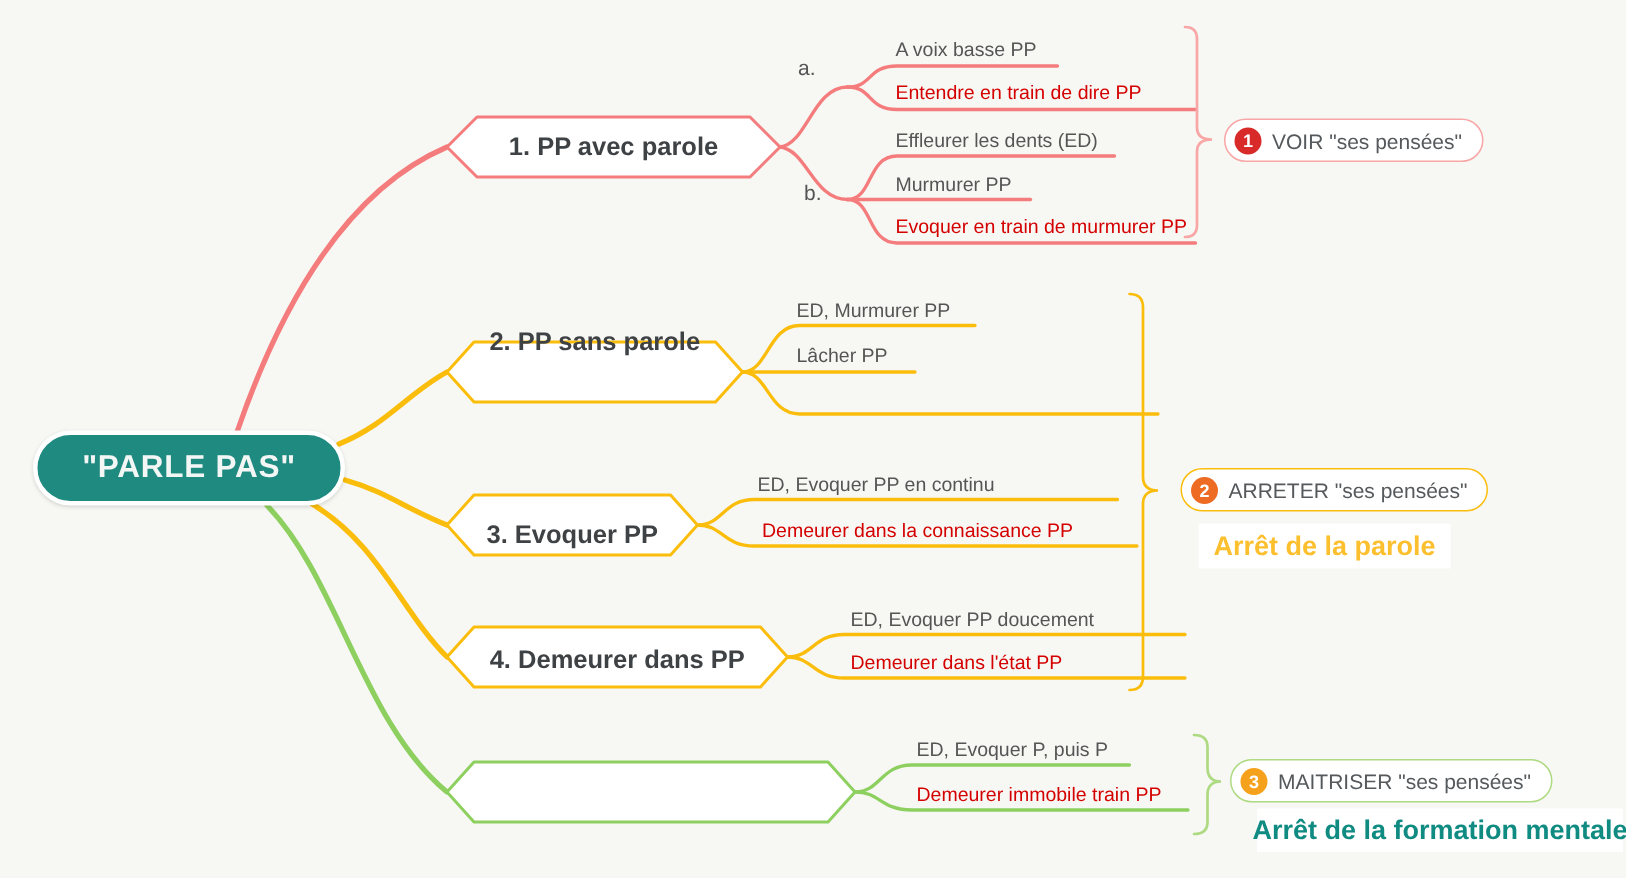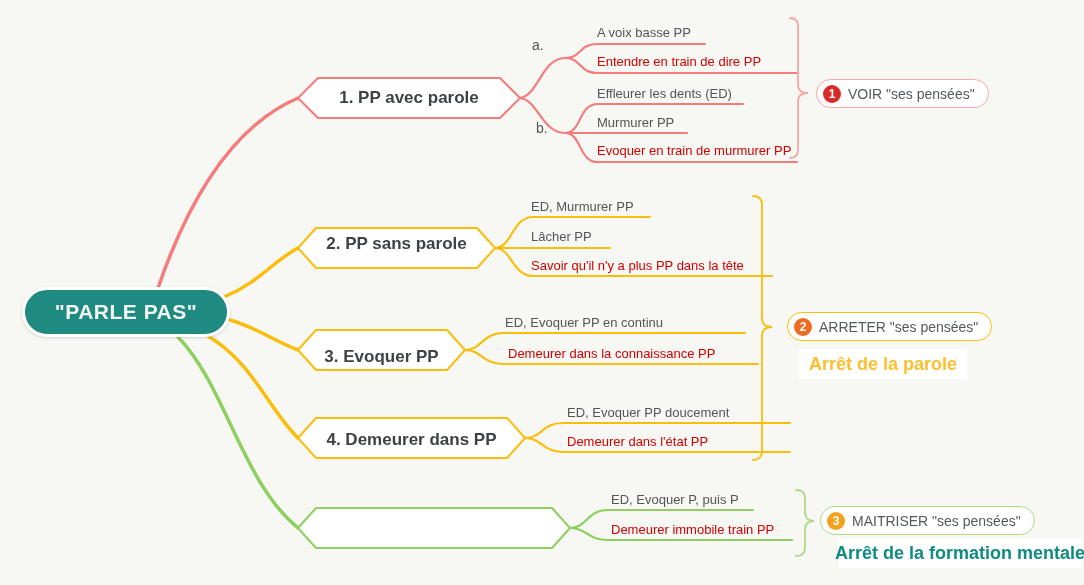--- a/index.html
+++ b/index.html
@@ -96,42 +96,41 @@
     </g>
   </svg>
 
   <div class="root-node">
     <span>"PARLE PAS"</span>
   </div>
 
   <div class="hexlabel" style="left:298px;top:78px;width:222px;height:40px;">
       <span>1. PP avec parole</span>
     </div>
-  <div class="hexlabel" style="left:298px;top:228px;width:197px;height:32px;">
+  <div class="hexlabel" style="left:298px;top:212px;width:197px;height:32px;">
       <span>2. PP sans parole</span>
     </div>
   <div class="hexlabel" style="left:298px;top:330px;width:167px;height:54px;">
       <span>3. Evoquer PP</span>
     </div>
   <div class="hexlabel" style="left:298px;top:418px;width:227px;height:44px;">
       <span>4. Demeurer dans PP</span>
     </div>
 
   <div class="grp" style="left:532px;top:37px;">a.</div>
   <div class="grp" style="left:536px;top:120px;">b.</div>
 
   <div class="leaf" style="left:597px;top:25px;">A voix basse PP</div>
   <div class="leaf em" style="left:597px;top:54px;">Entendre en train de dire PP</div>
   <div class="leaf" style="left:597px;top:86px;">Effleurer les dents (ED)</div>
   <div class="leaf" style="left:597px;top:115px;">Murmurer PP</div>
   <div class="leaf em" style="left:597px;top:143px;">Evoquer en train de murmurer PP</div>
 
   <div class="leaf" style="left:531px;top:199px;">ED, Murmurer PP</div>
   <div class="leaf" style="left:531px;top:229px;">Lâcher PP</div>
-  <div class="leaf em" style="left:531px;top:258px;">Savoir qu'il n'y a plus PP dans la tête</div>
 
   <div class="leaf" style="left:505px;top:315px;">ED, Evoquer PP en continu</div>
   <div class="leaf em" style="left:508px;top:346px;">Demeurer dans la connaissance PP</div>
 
   <div class="leaf" style="left:567px;top:405px;">ED, Evoquer PP doucement</div>
   <div class="leaf em" style="left:567px;top:434px;">Demeurer dans l'état PP</div>
 
   <div class="leaf" style="left:611px;top:492px;">ED, Evoquer P, puis P</div>
   <div class="leaf em" style="left:611px;top:522px;">Demeurer immobile train PP</div>
 

